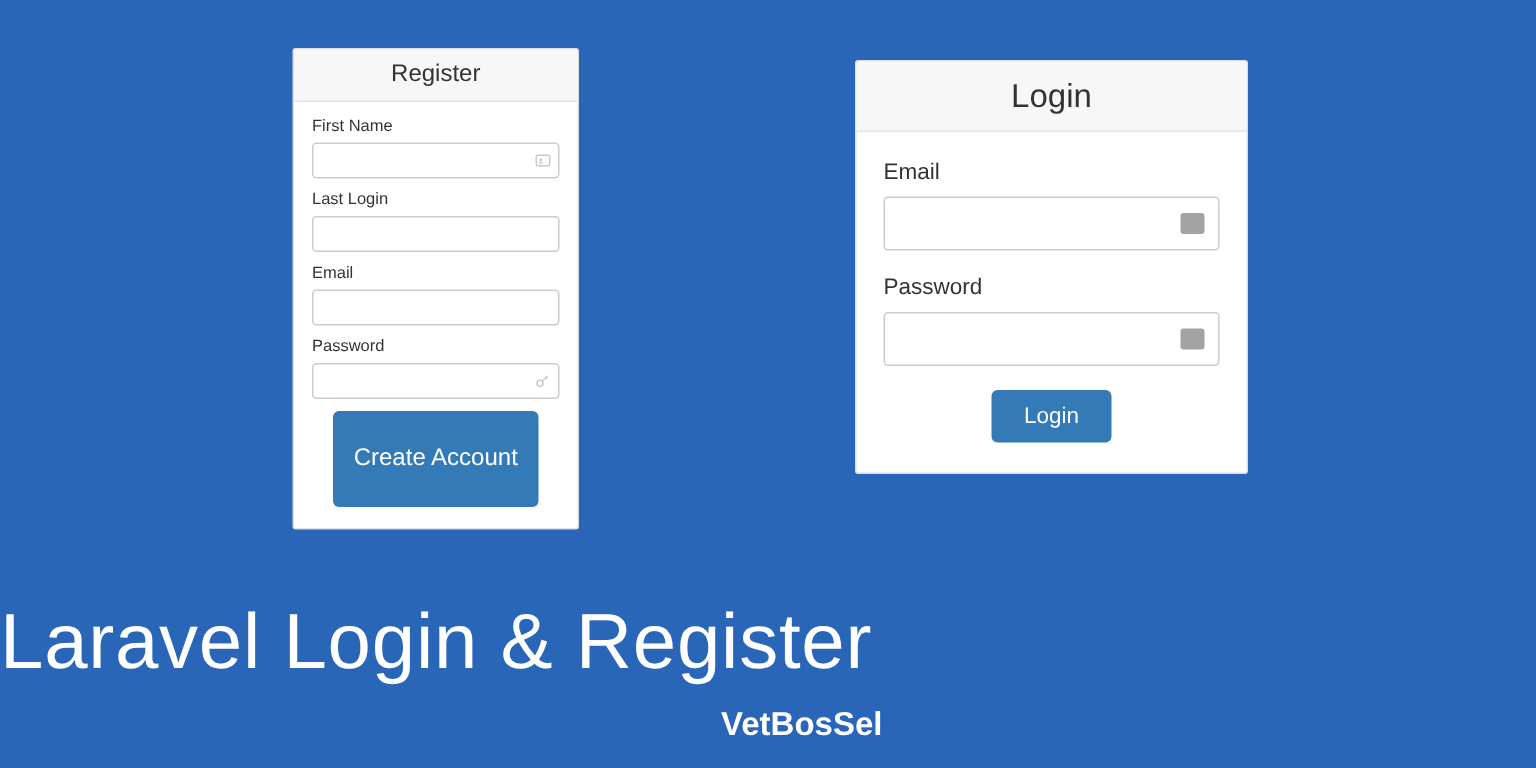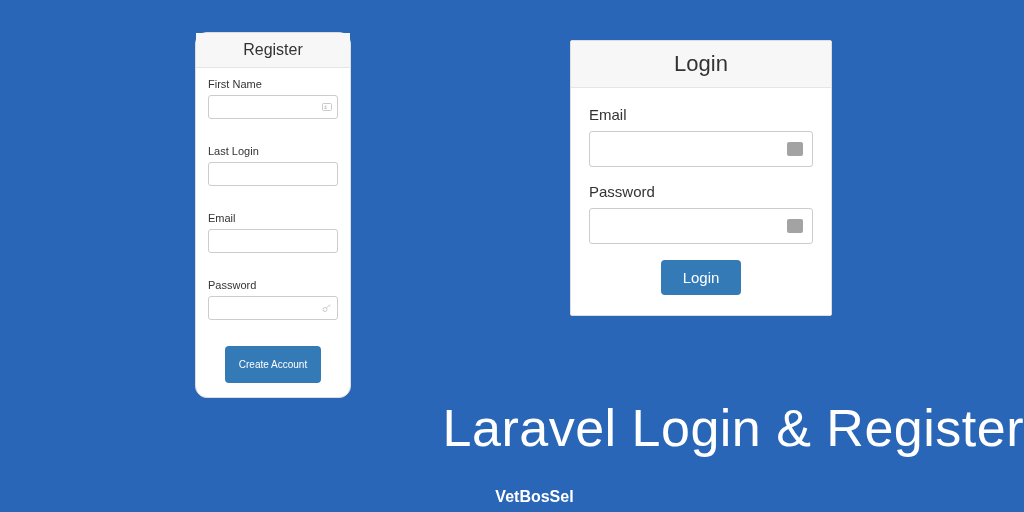--- a/index.html
+++ b/index.html
@@ -12,24 +12,24 @@
       height: 512px;
       background: #2966b8;
       font-family: -apple-system, BlinkMacSystemFont, "Segoe UI", Arial, sans-serif;
       position: relative;
       overflow: hidden;
     }
     .register-card {
       position: absolute;
       left: 195px;
       top: 32px;
-      width: 156px;
+      width: 191px;
       background: #fff;
       border: 1px solid #ddd;
-      border-radius: 12px;
+      border-radius: 2px;
     }
     .login-card {
       position: absolute;
       left: 570px;
       top: 40px;
       width: 262px;
       background: #fff;
       border: 1px solid #ddd;
       border-radius: 2px;
     }
@@ -46,21 +46,21 @@
       font-size: 22px;
       font-weight: 400;
     }
     .card-body {
       padding: 10px 12px 14px;
     }
     .login-card .card-body {
       padding: 18px 18px 20px;
     }
     .form-group {
-      margin-bottom: 26px;
+      margin-bottom: 8px;
     }
     .login-card .form-group {
       margin-bottom: 16px;
     }
     .form-label {
       display: block;
       font-size: 11px;
       color: #333;
       margin-bottom: 5px;
     }
@@ -105,48 +105,48 @@
       border-radius: 2px;
       opacity: 0.6;
     }
     .btn {
       display: block;
       margin: 6px auto 0;
       background: #337ab7;
       color: #fff;
       border: none;
       border-radius: 4px;
-      padding: 13px 14px;
-      font-size: 10px;
+      padding: 23px 14px;
+      font-size: 16px;
       cursor: pointer;
     }
     .login-card .btn {
       padding: 9px 22px;
       font-size: 15px;
       margin-top: 8px;
     }
     .main-title {
       position: absolute;
       left: 0;
       right: 0;
       top: 398px;
-      text-align: right;
+      text-align: left;
       color: #fff;
       font-size: 52px;
       font-weight: 300;
       letter-spacing: 0.5px;
     }
     .brand {
       position: absolute;
       left: 0;
       right: 0;
-      bottom: 6px;
+      bottom: 16px;
       text-align: center;
       color: #fff;
-      font-size: 16px;
+      font-size: 22px;
       font-weight: 600;
       padding-left: 45px;
     }
     .contact-icon svg {
       width: 12px;
       height: 12px;
     }
     .key-icon svg {
       width: 12px;
       height: 12px;

